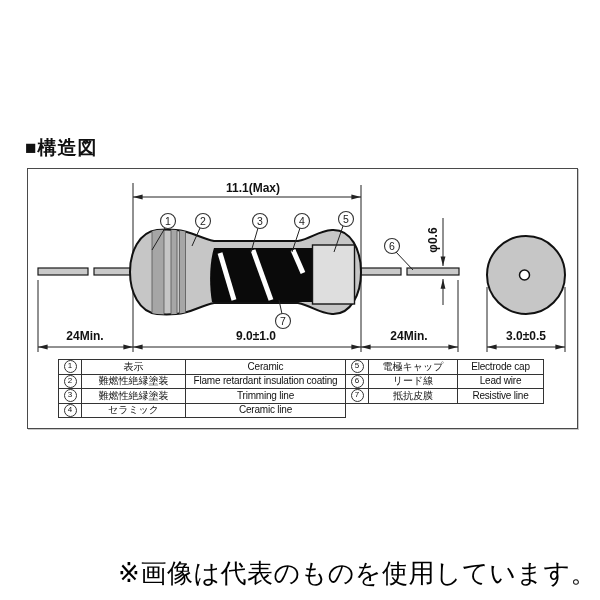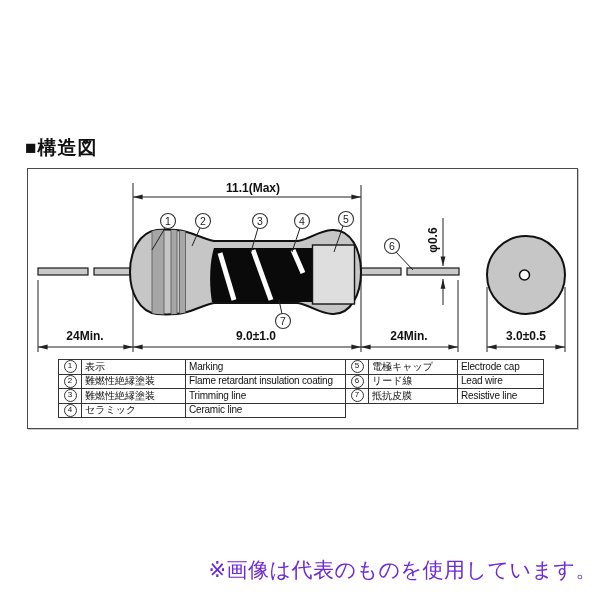--- a/index.html
+++ b/index.html
@@ -11,29 +11,29 @@
   .title-en{font-size:18.5px;font-weight:bold;}
   
   .frame{position:absolute;left:27px;top:168px;width:549px;height:259px;
          border:1.5px solid #4a4a4a;background:#fff;box-shadow:1px 1px 0 #c9c9c9;}
   
   svg.diagram{position:absolute;left:0;top:0;}
   
   table.legend{position:absolute;border-collapse:collapse;table-layout:fixed;
                font-size:10px;color:#111;background:#fff;}
   table.legend td{border:1px solid #333;height:13.5px;padding:0 3px;white-space:nowrap;
-                  overflow:hidden;line-height:12px;}
+                  overflow:hidden;line-height:12px;text-align:center;}
   table.legend td.num{text-align:center;padding:0;}
   table.legend td.en{letter-spacing:-0.2px;}
   #legend-left{left:58px;top:359px;width:287px;}
   #legend-right{left:345px;top:359px;width:198px;}
   .circ-num{display:inline-block;width:11px;height:11px;border:1px solid #333;border-radius:50%;
             font-size:8px;line-height:10.5px;text-align:center;vertical-align:middle;}
   
-  .note{position:absolute;top:556px;right:3px;font-size:21px;color:#6d28d9;white-space:nowrap;
+  .note{position:absolute;top:556px;right:3px;font-size:26px;color:#000000;white-space:nowrap;
         letter-spacing:0.5px;}
   
   text.dim{font-family:"Liberation Sans","DejaVu Sans",sans-serif;font-size:12px;font-weight:bold;
            fill:#111;text-anchor:middle;}
   text.callout-n{font-family:"Liberation Sans","DejaVu Sans",sans-serif;font-size:10.5px;
                  fill:#222;text-anchor:middle;}
 </style>
 </head>
 <body>
 
@@ -160,21 +160,21 @@
   <table class="legend" id="legend-left">
     <colgroup>
         <col style="width:23px">
         <col style="width:104px">
         <col style="width:160px">
       </colgroup>
     <tbody>
         <tr>
       <td class="num"><span class="circ-num">1</span></td>
       <td>表示</td>
-      <td class="en">Marking</td>
+      <td class="en">Ceramic</td>
     </tr>
     <tr>
       <td class="num"><span class="circ-num">2</span></td>
       <td>難燃性絶縁塗装</td>
       <td class="en">Flame retardant insulation coating</td>
     </tr>
     <tr>
       <td class="num"><span class="circ-num">3</span></td>
       <td>難燃性絶縁塗装</td>
       <td class="en">Trimming line</td>

